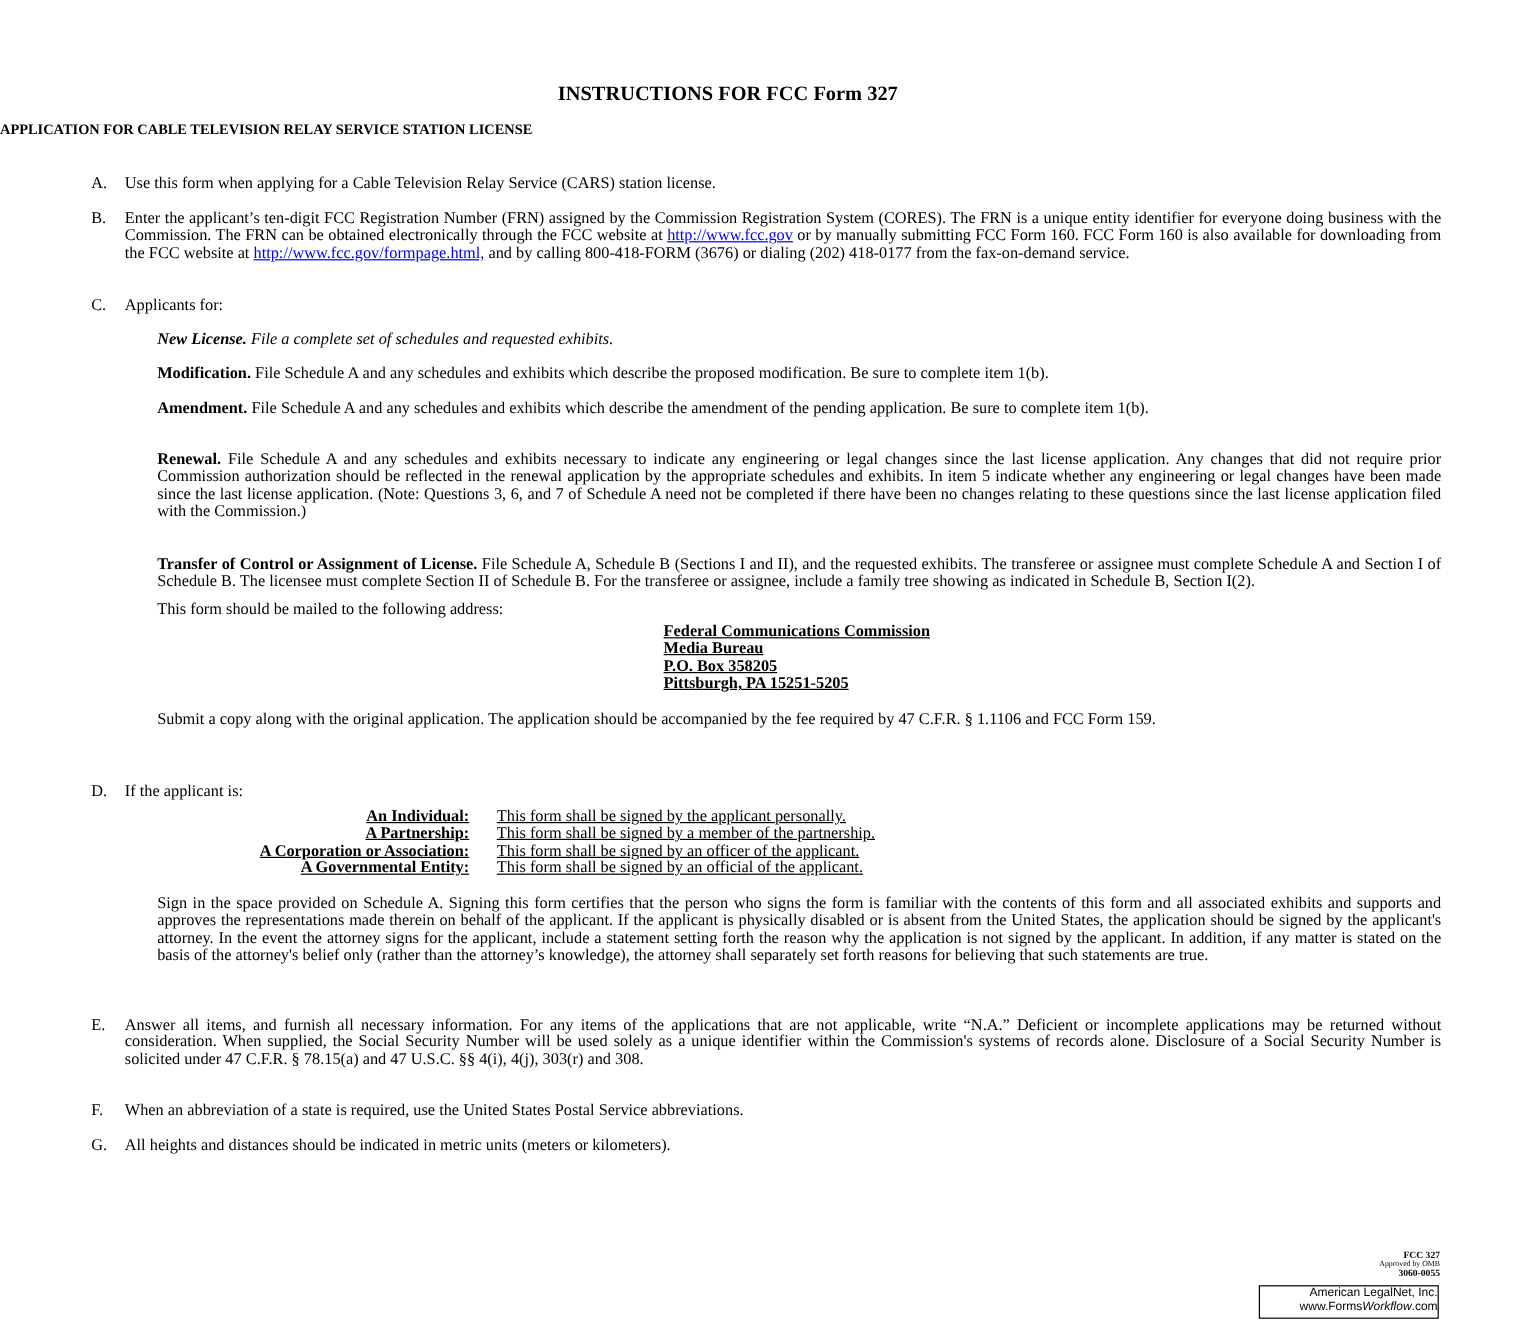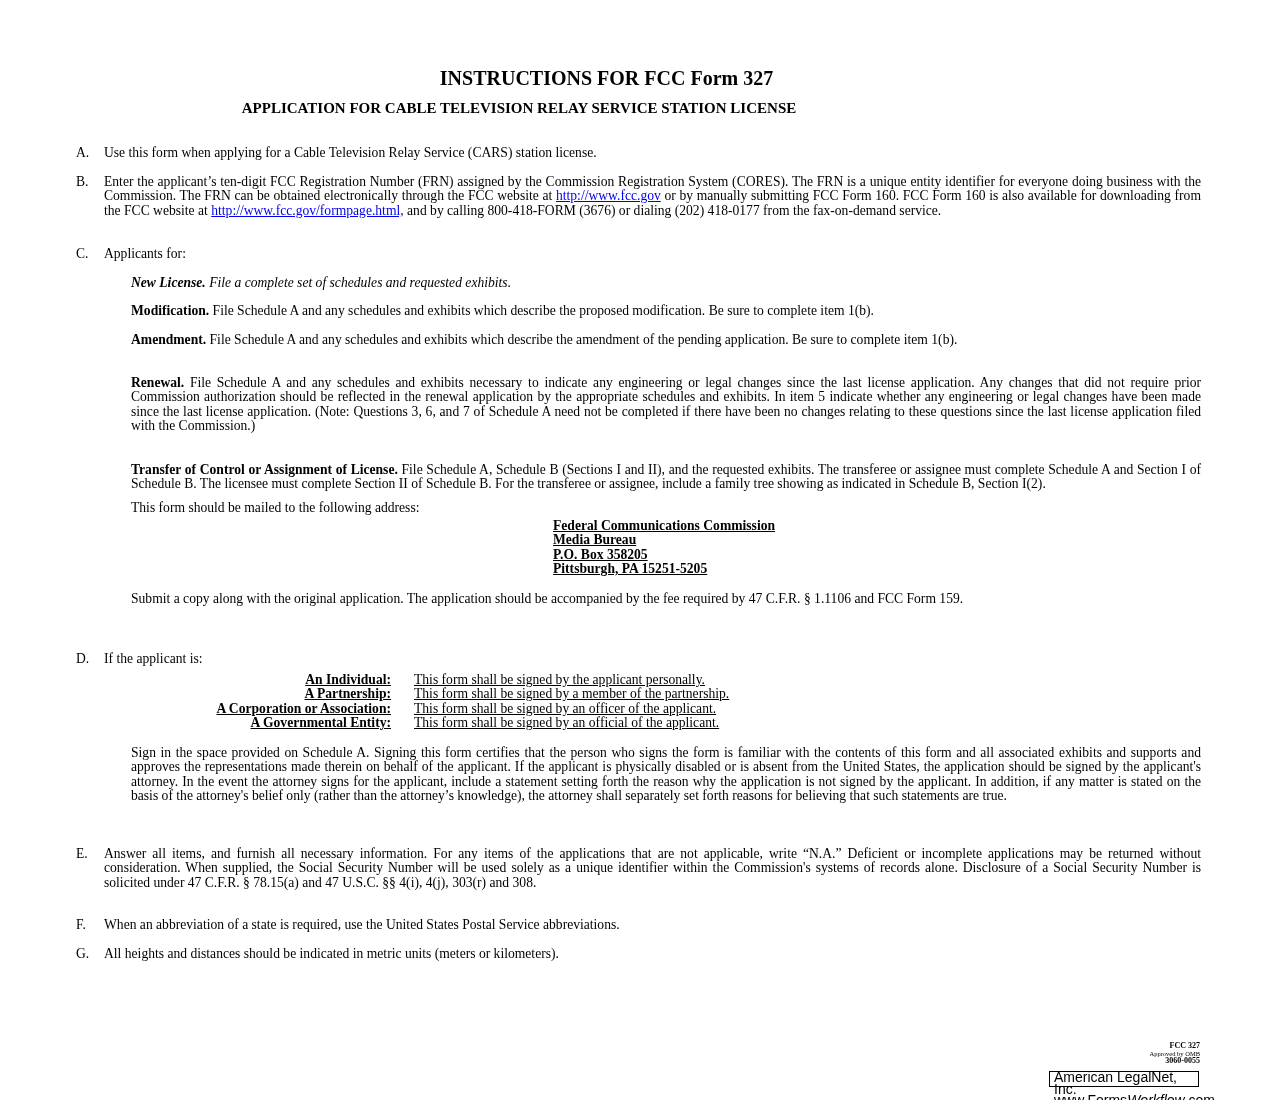--- a/index.html
+++ b/index.html
@@ -1,38 +1,38 @@
 <!DOCTYPE html>
 <html><head>
 <meta charset="utf-8">
 <style>
   html, body { margin: 0; padding: 0; background: #ffffff; }
   body {
     width: 1275px; height: 1100px; position: relative; overflow: hidden;
     font-family: "Liberation Serif", "DejaVu Serif", serif;
     color: #000; font-size: 13.6px; line-height: 14.4px;
   }
-  .title1 { position: absolute; top: 68px; left: 0; width: 1213px; text-align: center; font-weight: bold; font-size: 20px; line-height: 20px; }
-  .title2 { position: absolute; top: 98px; left: 0; width: 1038px; text-align: center; font-weight: bold; font-size: 15px; line-height: 20px; }
+  .title1 { position: absolute; top: 68px; left: 0; width: 1213px; text-align: center; font-weight: bold; font-size: 17px; line-height: 20px; }
+  .title2 { position: absolute; top: 98px; left: 0; width: 1038px; text-align: left; font-weight: bold; font-size: 12px; line-height: 20px; }
   .sec { position: absolute; left: 76px; width: 1125px; }
   .letter { position: absolute; left: 0; top: 0; }
   .body { margin-left: 28px; text-align: justify; }
   .para { position: absolute; left: 131px; width: 1070px; text-align: justify; }
   b { font-weight: bold; }
   a.link { color: #0000ee; text-decoration: underline; }
   .addr-label { position: absolute; left: 131px; top: 501px; }
   .addr { position: absolute; left: 553px; top: 519px; font-weight: bold; text-decoration: underline; }
   .sig-table { position: absolute; left: 131px; top: 673px; }
   .sig-row { display: flex; height: 14.4px; text-decoration: underline; }
   .sig-who { width: 260px; text-align: right; font-weight: bold; }
   .sig-what { margin-left: 23px; }
   .footer { position: absolute; right: 75px; top: 1042px; text-align: right; font-weight: bold; font-size: 8px; line-height: 8px; }
   .footer .small { font-weight: normal; font-size: 6.5px; line-height: 7px; }
-  .alnbox { position: absolute; left: 1049px; top: 1071px; width: 150px; height: 16px; border: 1px solid #000;
-            font-family: "Liberation Sans", "DejaVu Sans", sans-serif; font-size: 14px; line-height: 11.5px; padding-left: 4px; box-sizing: border-box; }
+  .alnbox { position: absolute; left: 1049px; top: 1071px; width: 150px; height: 28px; border: 1px solid #000;
+            font-family: "Liberation Sans", "DejaVu Sans", sans-serif; font-size: 10px; line-height: 11.5px; padding-left: 4px; box-sizing: border-box; text-align: right; }
 </style>
 </head>
 <body>
 
 <div class="title1">INSTRUCTIONS FOR FCC Form 327</div>
 <div class="title2">APPLICATION FOR CABLE TELEVISION RELAY SERVICE STATION LICENSE</div>
 
 <div class="sec" style="top:146px;">
   <span class="letter">A.</span>
   <div class="body">Use this form when applying for a Cable Television Relay Service (CARS) station license.</div>

